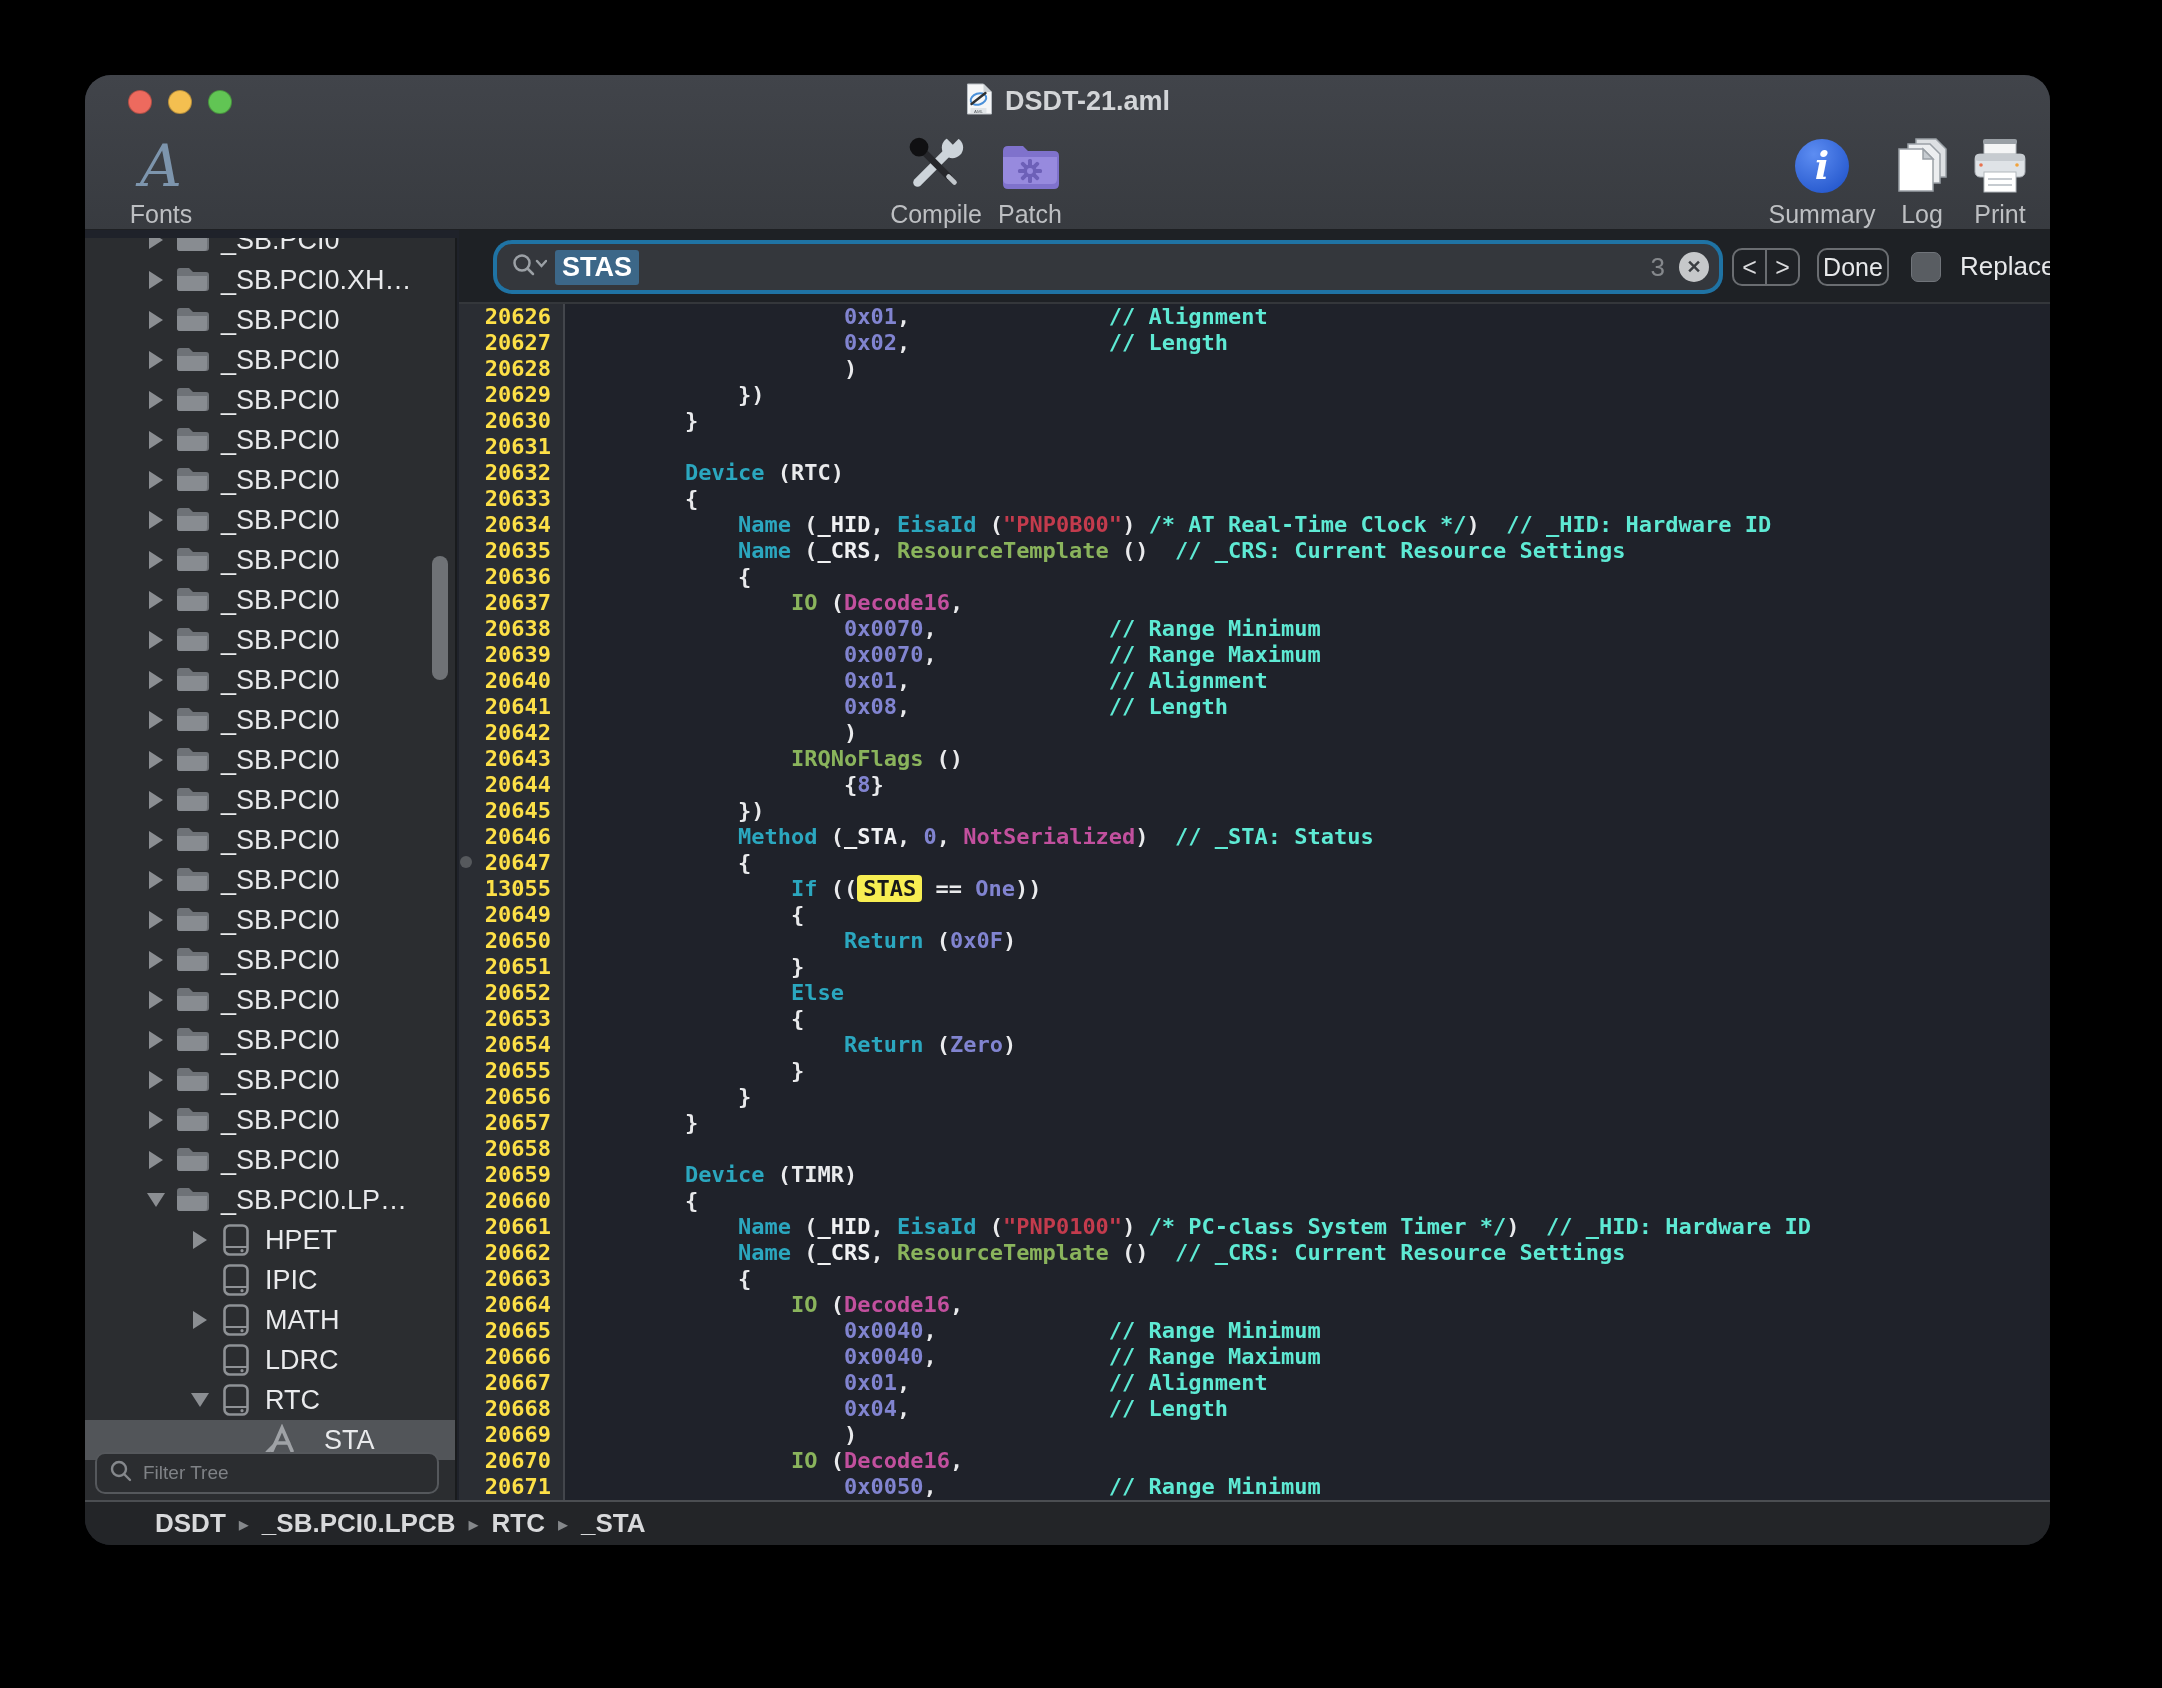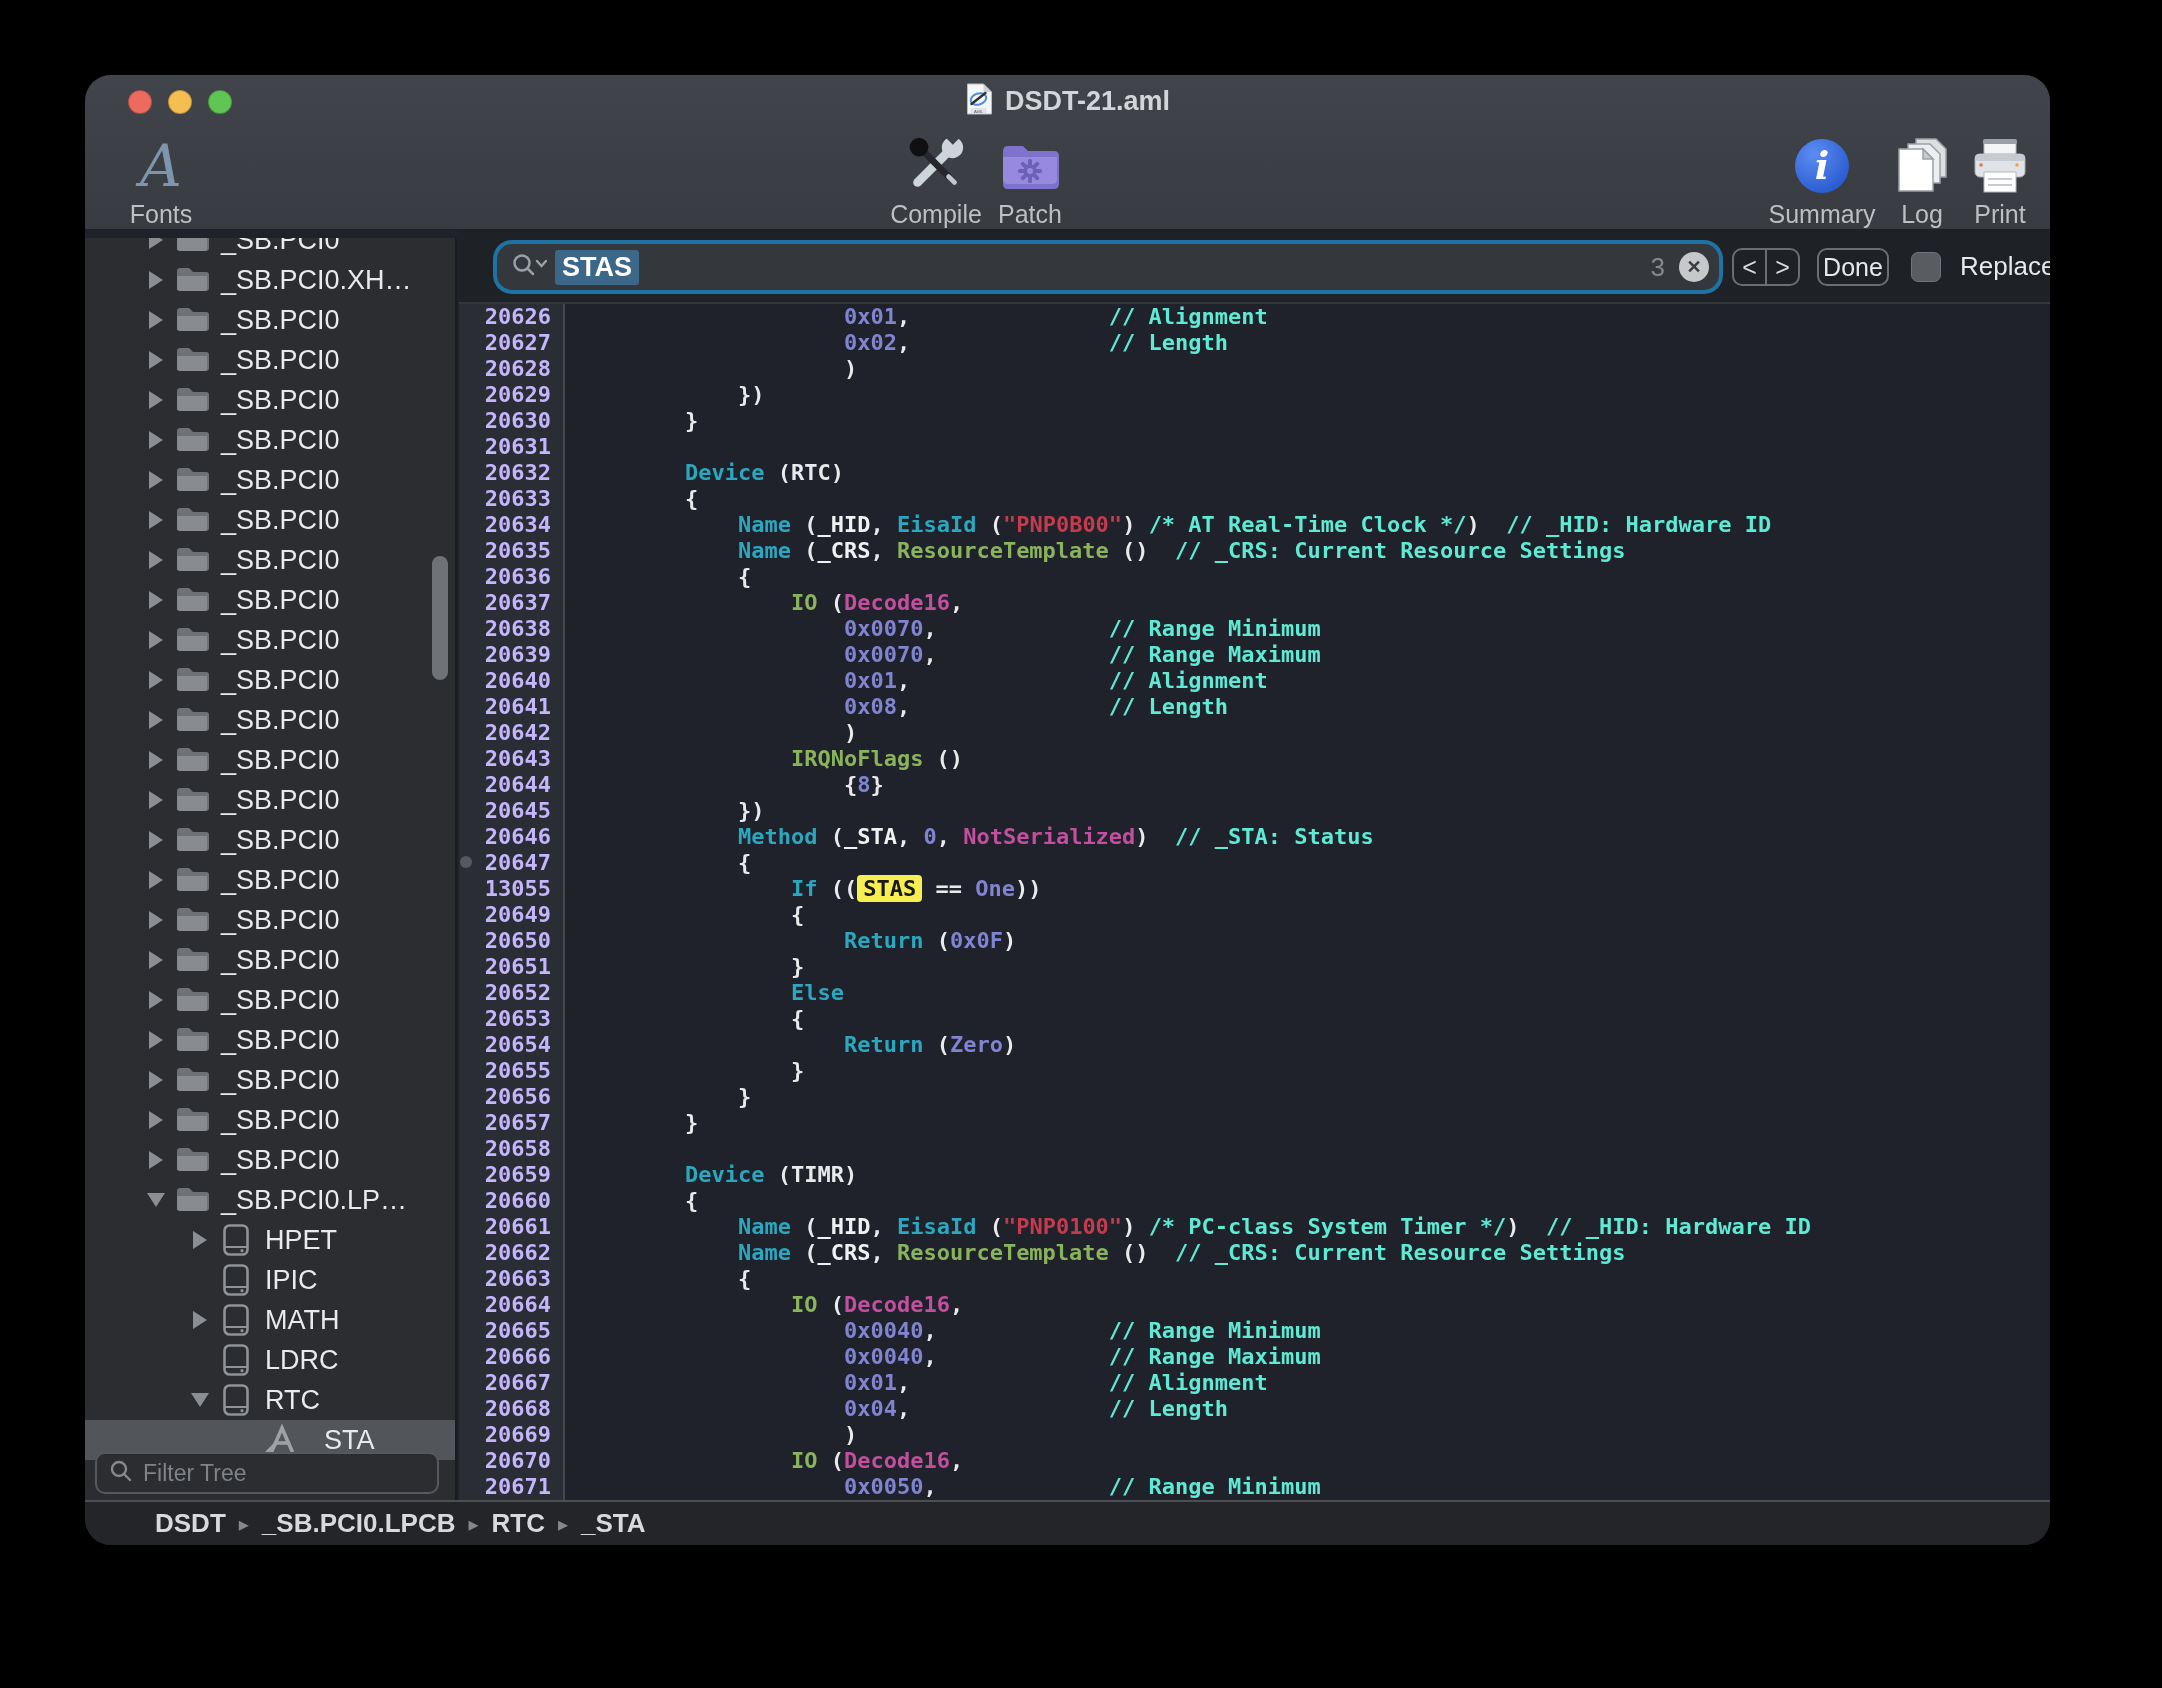--- a/index.html
+++ b/index.html
@@ -27,21 +27,21 @@
   .trow.selected{background:#525559;}
   .tri{width:26px;display:flex;align-items:center;justify-content:center;flex:none;}
   .lv0 .tri{margin-left:58px;} .lv1 .tri{margin-left:102px;} .lv2 .tri{margin-left:146px;}
   .tri.right::before{content:'';width:0;height:0;border-left:14px solid #8b8e92;border-top:9px solid transparent;border-bottom:9px solid transparent;}
   .tri.down::before{content:'';width:0;height:0;border-top:14px solid #8b8e92;border-left:9px solid transparent;border-right:9px solid transparent;}
   .ticon{width:46px;display:flex;align-items:center;justify-content:center;flex:none;}
   .tlabel{margin-left:6px;font-size:27px;font-weight:500;}
   .sb-scroll{position:absolute;left:347px;top:318px;width:16px;height:124px;border-radius:8px;background:#6f7276;}
   .filter{position:absolute;left:10px;right:16px;bottom:6px;height:42px;border:2px solid #55585c;border-radius:10px;
           display:flex;align-items:center;padding:0 12px;gap:10px;background:#2b2d30;}
-  .filter .ph{font-size:23px;color:#7f8286;}
+  .filter .ph{font-size:19px;color:#7f8286;}
   .splitdot{position:absolute;left:375px;top:626px;width:12px;height:12px;border-radius:50%;background:#56595d;z-index:5;}
   
   .codepane{position:absolute;left:374px;top:0;right:0;bottom:0;}
   .searchrow{position:absolute;left:0;right:0;top:0;height:74px;background:#1e2125;border-bottom:2px solid #34373b;}
   .sfield{position:absolute;left:38px;top:14px;width:1222px;height:46px;border-radius:15px;background:#34373c;
           display:flex;align-items:center;padding:0 14px;}
   .squery{font-size:27px;font-weight:bold;color:#ffffff;padding:2px 7px;border-radius:3px;margin-left:8px;}
   .scount{position:absolute;right:54px;font-size:26px;color:#85888c;top:50%;transform:translateY(-50%);}
   .sclear{position:absolute;right:10px;top:8px;width:30px;height:30px;border-radius:50%;background:#c6c8ca;
           display:flex;align-items:center;justify-content:center;font-size:18px;font-weight:bold;color:#3a3d41;}
@@ -61,21 +61,21 @@
            font-size:22px;line-height:26px;font-weight:bold;padding-left:12px;}
   .cl{height:26px;white-space:pre;}
   .tk-nm{font-weight:bold;}
   .tk-hl{border-radius:4px;padding:1px 6px;}
   
   .bottombar{position:absolute;left:0;right:0;bottom:0;height:45px;background:#232528;border-top:2px solid #4b4e52;
              display:flex;align-items:center;padding-left:70px;}
   .crumb{font-size:26px;font-weight:600;color:#d8d9db;}
   .crumbsep{font-size:20px;color:#85888b;margin:0 13px;}
 </style>
-<style>.tk-pl{color:#e9eaec}.tk-kw{color:#2ba7bf}.tk-nm{color:#f0f1f3}.tk-num{color:#8184d0}.tk-str{color:#c33b4d}.tk-com{color:#5eead4}.tk-res{color:#8ab45c}.tk-op{color:#c2509e}.tk-hl{background:#f7ee52;color:#17181a}.gutnum{color:#c4b5fd}</style></head>
+<style>.tk-pl{color:#e9eaec}.tk-kw{color:#2ba7bf}.tk-nm{color:#f0f1f3}.tk-num{color:#8184d0}.tk-str{color:#c33b4d}.tk-com{color:#5eead4}.tk-res{color:#8ab45c}.tk-op{color:#c2509e}.tk-hl{background:#f7ee52;color:#17181a}.gutnum{color:#fde047}</style></head>
 <body>
 
 <div class="stage">
   <div class="window">
 
     <div class="header">
       <span class="light" style="left: 43px; background: rgb(237, 106, 94);"></span>
       <span class="light" style="left: 83px; background: rgb(244, 191, 80);"></span>
       <span class="light" style="left: 123px; background: rgb(97, 197, 84);"></span>
 

